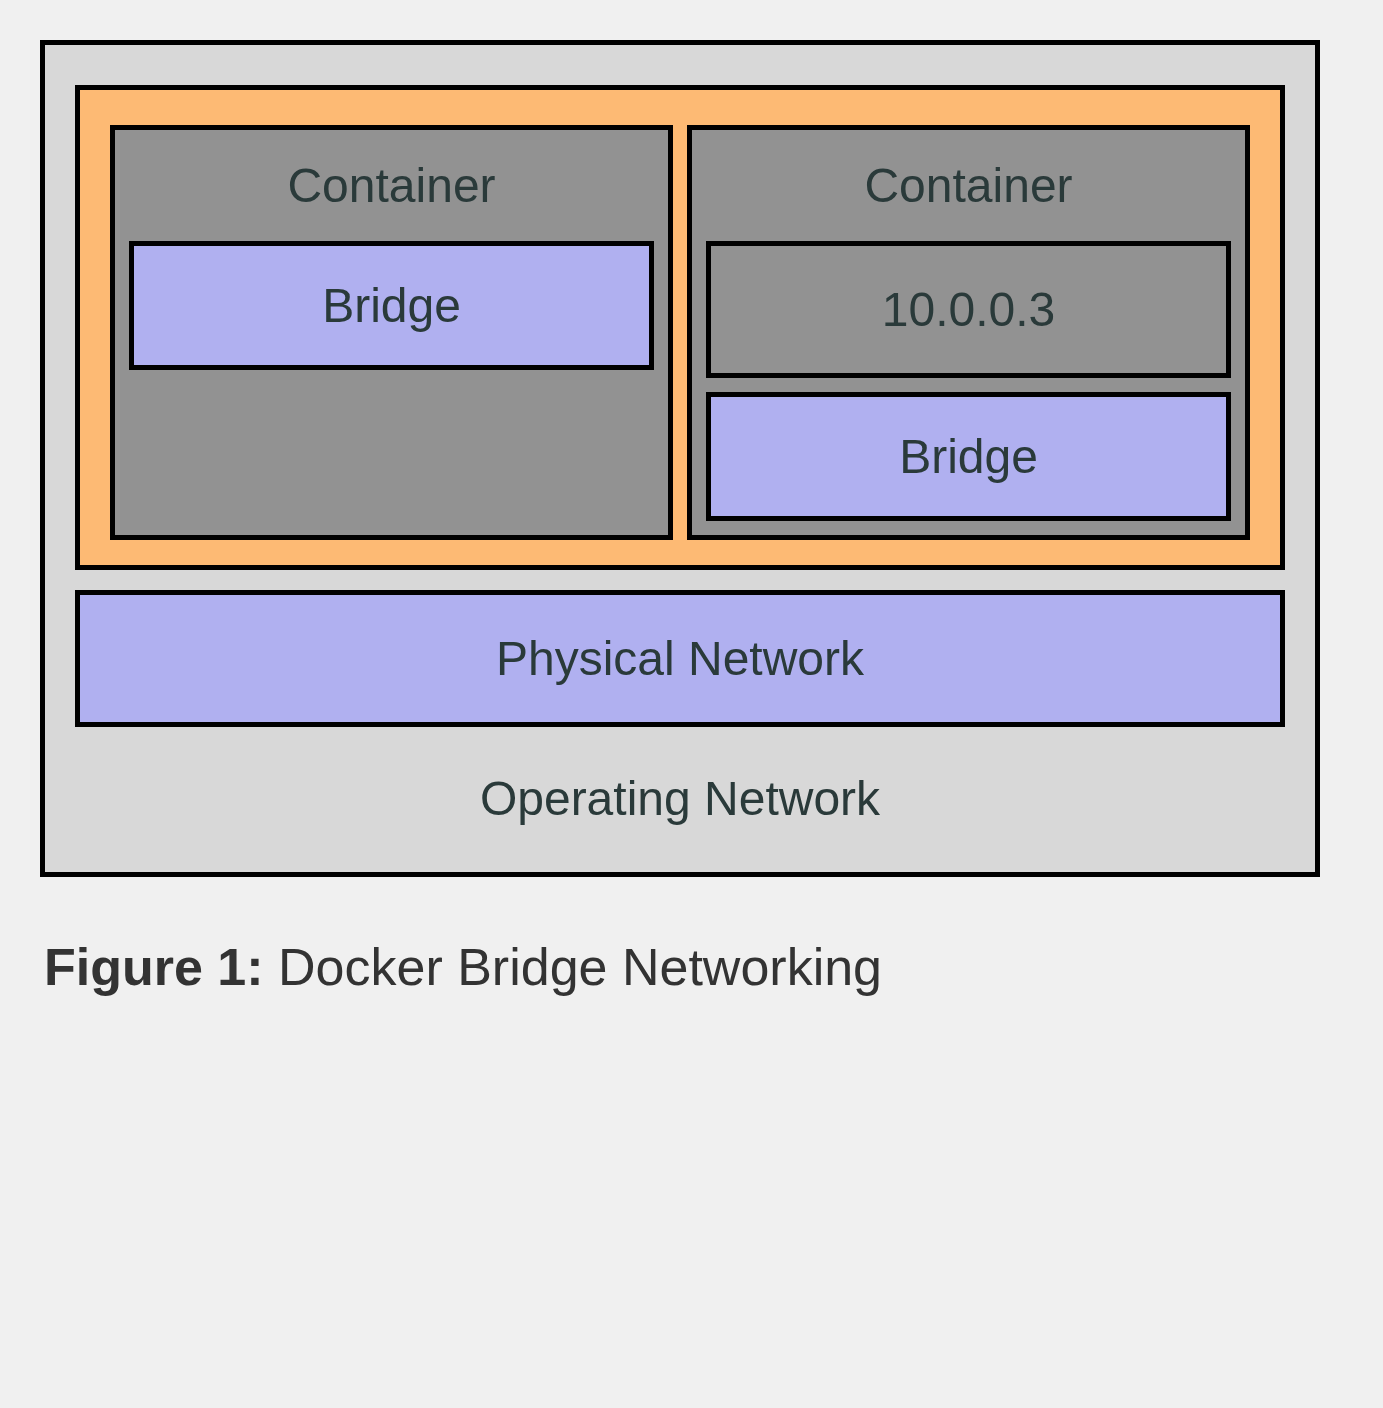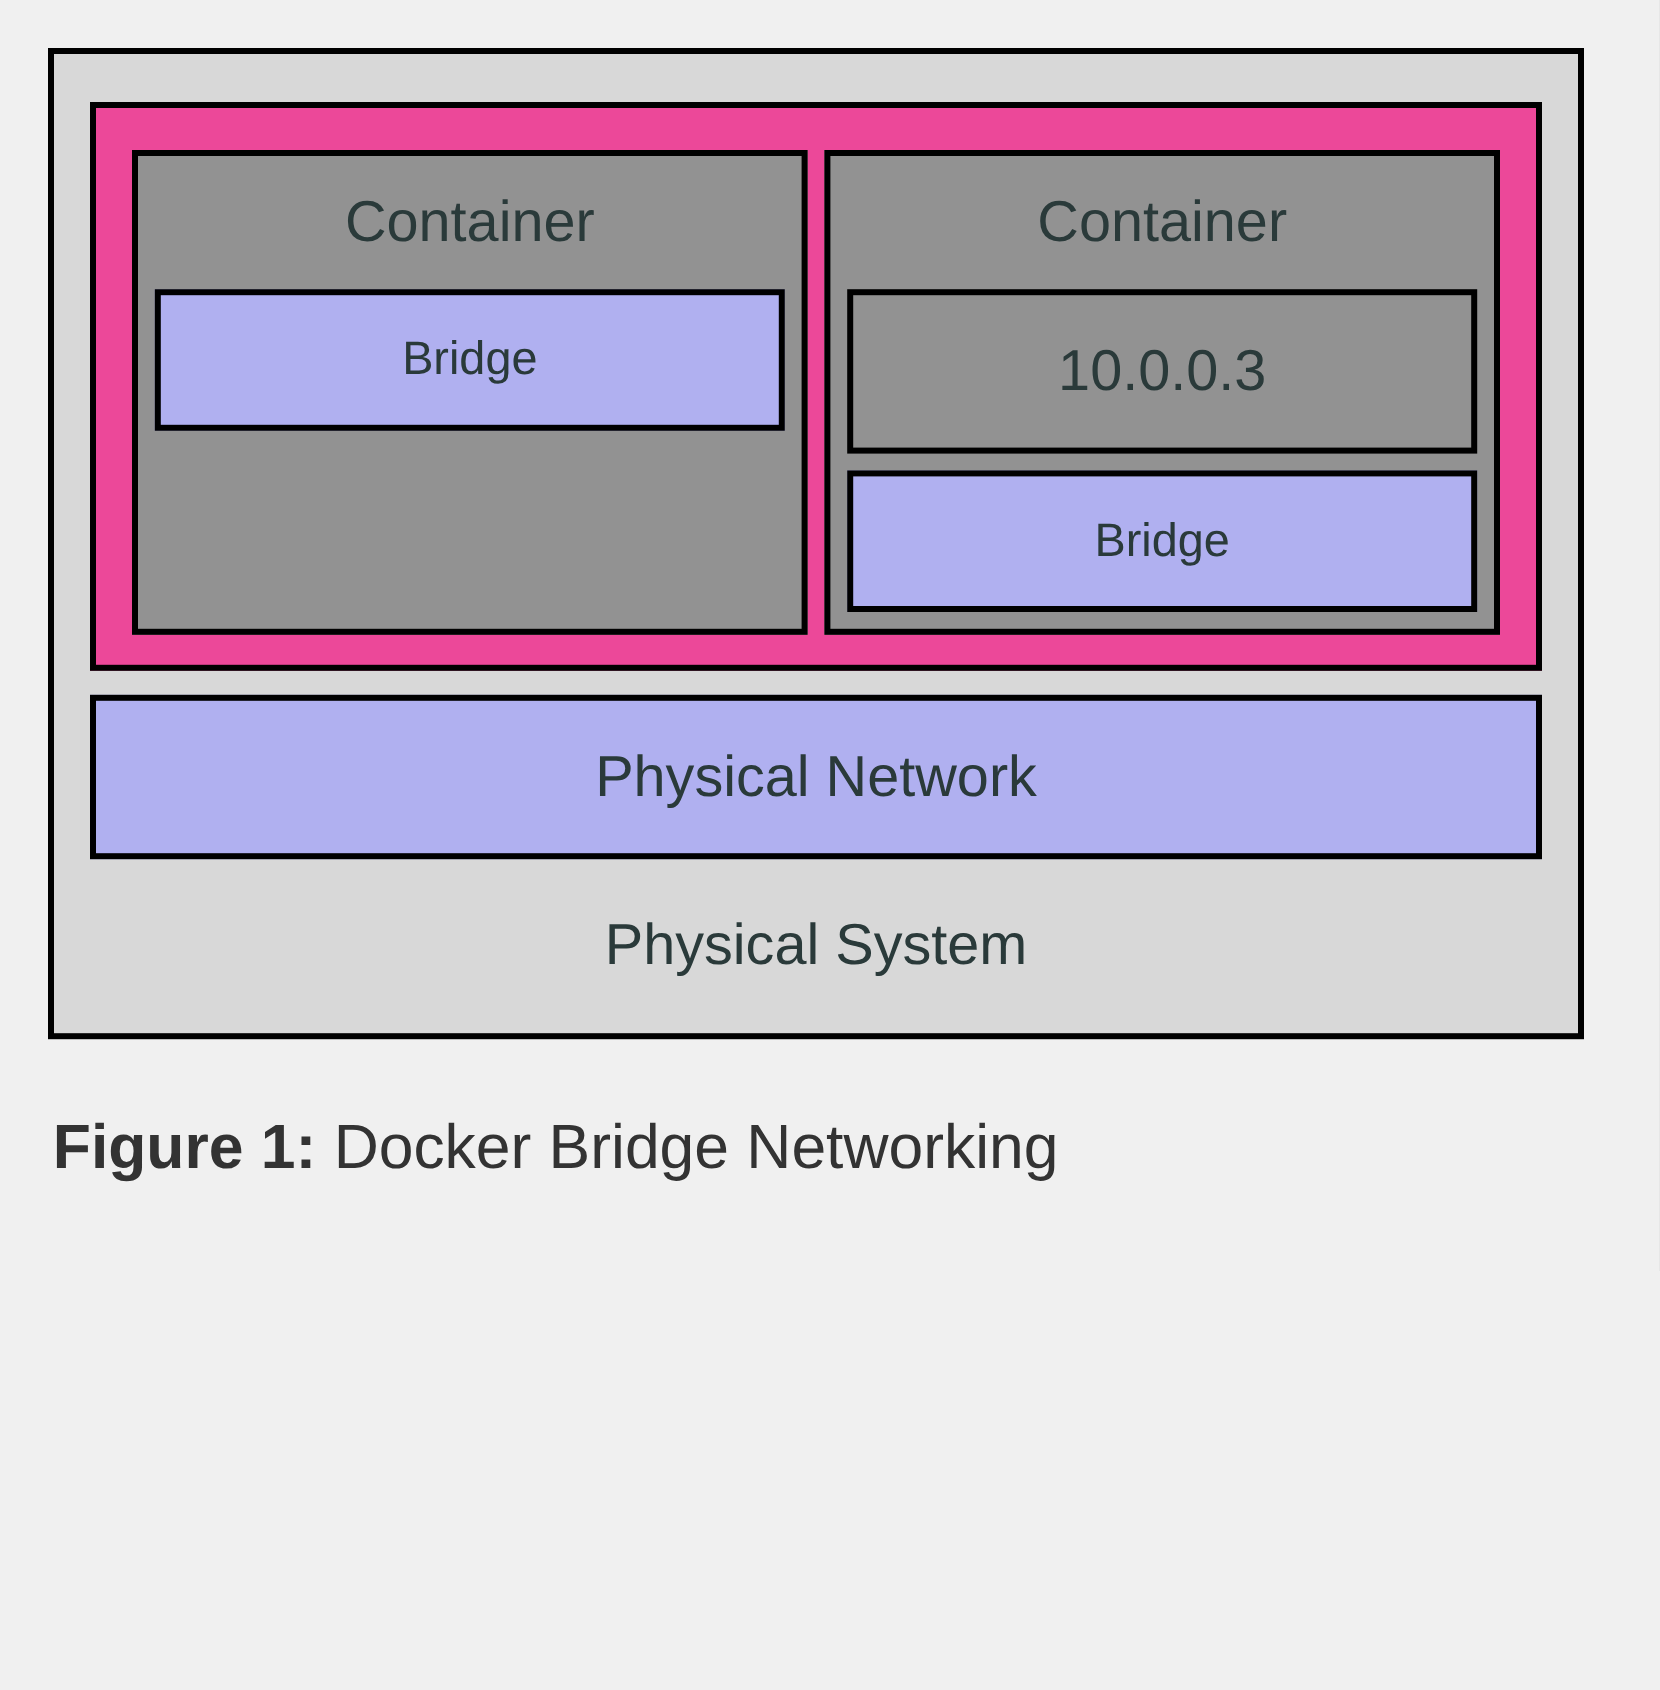--- a/index.html
+++ b/index.html
@@ -17,21 +17,21 @@
     .os-box {
       background: #d8d8d8;
       border: 5px solid #000;
       padding: 40px 30px 30px 30px;
       display: flex;
       flex-direction: column;
       gap: 20px;
       width: 1280px;
     }
     .engine-box {
-      background: #ec4899;
+      background: #fdba74;
       border: 5px solid #000;
       padding: 35px 30px 25px 30px;
       display: flex;
       flex-direction: column;
     }
     .containers-row {
       display: flex;
       gap: 14px;
     }
     .container-box {
@@ -54,21 +54,21 @@
       border: 5px solid #000;
       text-align: center;
       font-size: 48px;
       color: #2a3a3a;
       padding: 36px 0;
     }
     .bridge-box {
       background: #b0b0f0;
       border: 5px solid #000;
       text-align: center;
-      font-size: 39px;
+      font-size: 48px;
       color: #2a3a3a;
       padding: 32px 0;
     }
     .engine-label {
       text-align: center;
       font-size: 48px;
       color: #2a3a3a;
       padding: 28px 0 10px 0;
     }
     .physnet-box {
@@ -106,18 +106,18 @@
         <div class="bridge-box">Bridge</div>
       </div>
       <div class="container-box">
         <div class="container-title">Container</div>
         <div class="ip-box">10.0.0.3</div>
         <div class="bridge-box">Bridge</div>
       </div>
     </div>
   </div>
   <div class="physnet-box">Physical Network</div>
-  <div class="os-label">Physical System</div>
+  <div class="os-label">Operating Network</div>
 </div>
 
 <div class="caption">
   <span class="fig-label">Figure 1:</span><span> Docker Bridge Networking</span>
 </div>
 
 </body></html>

